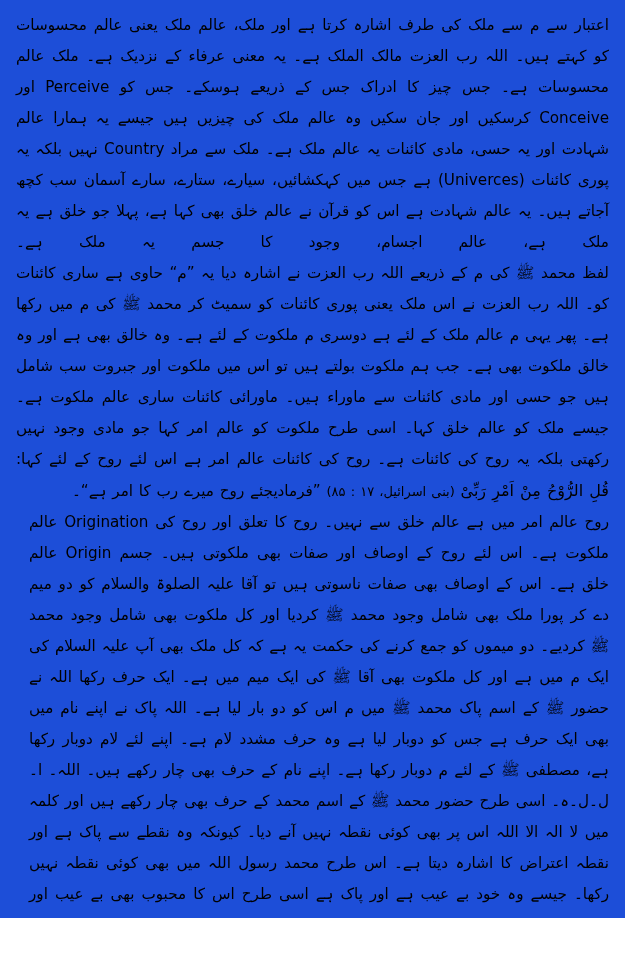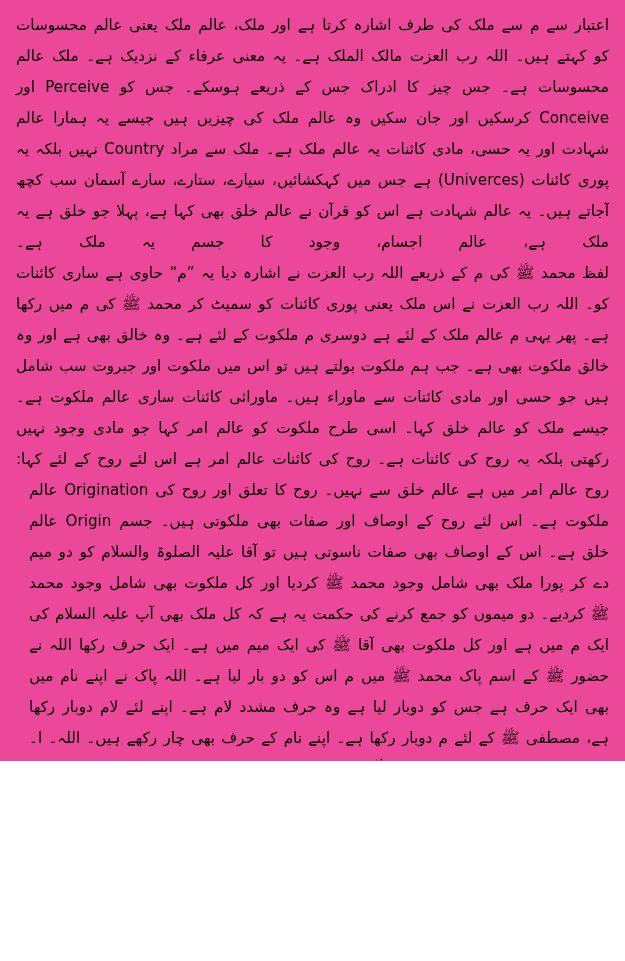--- a/index.html
+++ b/index.html
@@ -9,24 +9,24 @@
   }
   body {
     width: 625px;
     height: 961px;
     font-family: "DejaVu Sans", sans-serif;
     color: #000000;
   }
   .page {
     position: relative;
     width: 625px;
-    height: 761px;
+    height: 918px;
     box-sizing: border-box;
     padding: 10px 16px 10px 16px;
-    background: #ec4899;
+    background: #1d4ed8;
     overflow: hidden;
   }
   .body-text {
     direction: rtl;
     text-align: justify;
     text-align-last: justify;
     unicode-bidi: embed;
     font-family: "DejaVu Sans", sans-serif;
     font-size: 15.2px;
     line-height: 31px;
@@ -71,20 +71,25 @@
 <body>
 
 <div class="page">
 
   <div class="body-text">
 
     <p class="para">اعتبار سے م سے ملک کی طرف اشارہ کرتا ہے اور ملک، عالم ملک یعنی عالم محسوسات کو کہتے ہیں۔ اللہ رب العزت مالک الملک ہے۔ یہ معنی عرفاء کے نزدیک ہے۔ ملک عالم محسوسات ہے۔ جس چیز کا ادراک جس کے ذریعے ہوسکے۔ جس کو Perceive اور Conceive کرسکیں اور جان سکیں وہ عالم ملک کی چیزیں ہیں جیسے یہ ہمارا عالم شہادت اور یہ حسی، مادی کائنات یہ عالم ملک ہے۔ ملک سے مراد Country نہیں بلکہ یہ پوری کائنات (Univerces) ہے جس میں کہکشائیں، سیارے، ستارے، سارے آسمان سب کچھ آجاتے ہیں۔ یہ عالم شہادت ہے اس کو قرآن نے عالم خلق بھی کہا ہے، پہلا جو خلق ہے یہ ملک ہے، عالم اجسام، وجود کا جسم یہ ملک ہے۔</p>
 
     <p class="para">لفظ محمد ﷺ کی م کے ذریعے اللہ رب العزت نے اشارہ دیا یہ ”م“ حاوی ہے ساری کائنات کو۔ اللہ رب العزت نے اس ملک یعنی پوری کائنات کو سمیٹ کر محمد ﷺ کی م میں رکھا ہے۔ پھر یہی م عالم ملک کے لئے ہے دوسری م ملکوت کے لئے ہے۔ وہ خالق بھی ہے اور وہ خالق ملکوت بھی ہے۔ جب ہم ملکوت بولتے ہیں تو اس میں ملکوت اور جبروت سب شامل ہیں جو حسی اور مادی کائنات سے ماوراء ہیں۔ ماورائی کائنات ساری عالم ملکوت ہے۔ جیسے ملک کو عالم خلق کہا۔ اسی طرح ملکوت کو عالم امر کہا جو مادی وجود نہیں رکھتی بلکہ یہ روح کی کائنات ہے۔ روح کی کائنات عالم امر ہے اس لئے روح کے لئے کہا:</p>
 
+    <div class="verse-line">
+      <span class="arabic">قُلِ الرُّوْحُ مِنْ اَمْرِ رَبِّیْ</span>
+      <span class="ref">(بنی اسرائیل، ۱۷ : ۸۵)</span>
+      <span>”فرمادیجئے روح میرے رب کا امر ہے“۔</span>
+    </div>
 
     <p class="para last-left">روح عالم امر میں ہے عالم خلق سے نہیں۔ روح کا تعلق اور روح کی Origination عالم ملکوت ہے۔ اس لئے روح کے اوصاف اور صفات بھی ملکوتی ہیں۔ جسم Origin عالم خلق ہے۔ اس کے اوصاف بھی صفات ناسوتی ہیں تو آقا علیہ الصلوۃ والسلام کو دو میم دے کر پورا ملک بھی شامل وجود محمد ﷺ کردیا اور کل ملکوت بھی شامل وجود محمد ﷺ کردیے۔ دو میموں کو جمع کرنے کی حکمت یہ ہے کہ کل ملک بھی آپ علیہ السلام کی ایک م میں ہے اور کل ملکوت بھی آقا ﷺ کی ایک میم میں ہے۔ ایک حرف رکھا اللہ نے حضور ﷺ کے اسم پاک محمد ﷺ میں م اس کو دو بار لیا ہے۔ اللہ پاک نے اپنے نام میں بھی ایک حرف ہے جس کو دوبار لیا ہے وہ حرف مشدد لام ہے۔ اپنے لئے لام دوبار رکھا ہے، مصطفی ﷺ کے لئے م دوبار رکھا ہے۔ اپنے نام کے حرف بھی چار رکھے ہیں۔ اللہ۔ ا۔ل۔ل۔ہ۔ اسی طرح حضور محمد ﷺ کے اسم محمد کے حرف بھی چار رکھے ہیں اور کلمہ میں لا الہ الا اللہ اس پر بھی کوئی نقطہ نہیں آنے دیا۔ کیونکہ وہ نقطے سے پاک ہے اور نقطہ اعتراض کا اشارہ دیتا ہے۔ اس طرح محمد رسول اللہ میں بھی کوئی نقطہ نہیں رکھا۔ جیسے وہ خود بے عیب ہے اور پاک ہے اسی طرح اس کا محبوب بھی بے عیب اور پاک ہے۔</p>
 
   </div>
 
   <div class="footer">(جاری ہے)</div>
 
 </div>
 
 </body></html>

